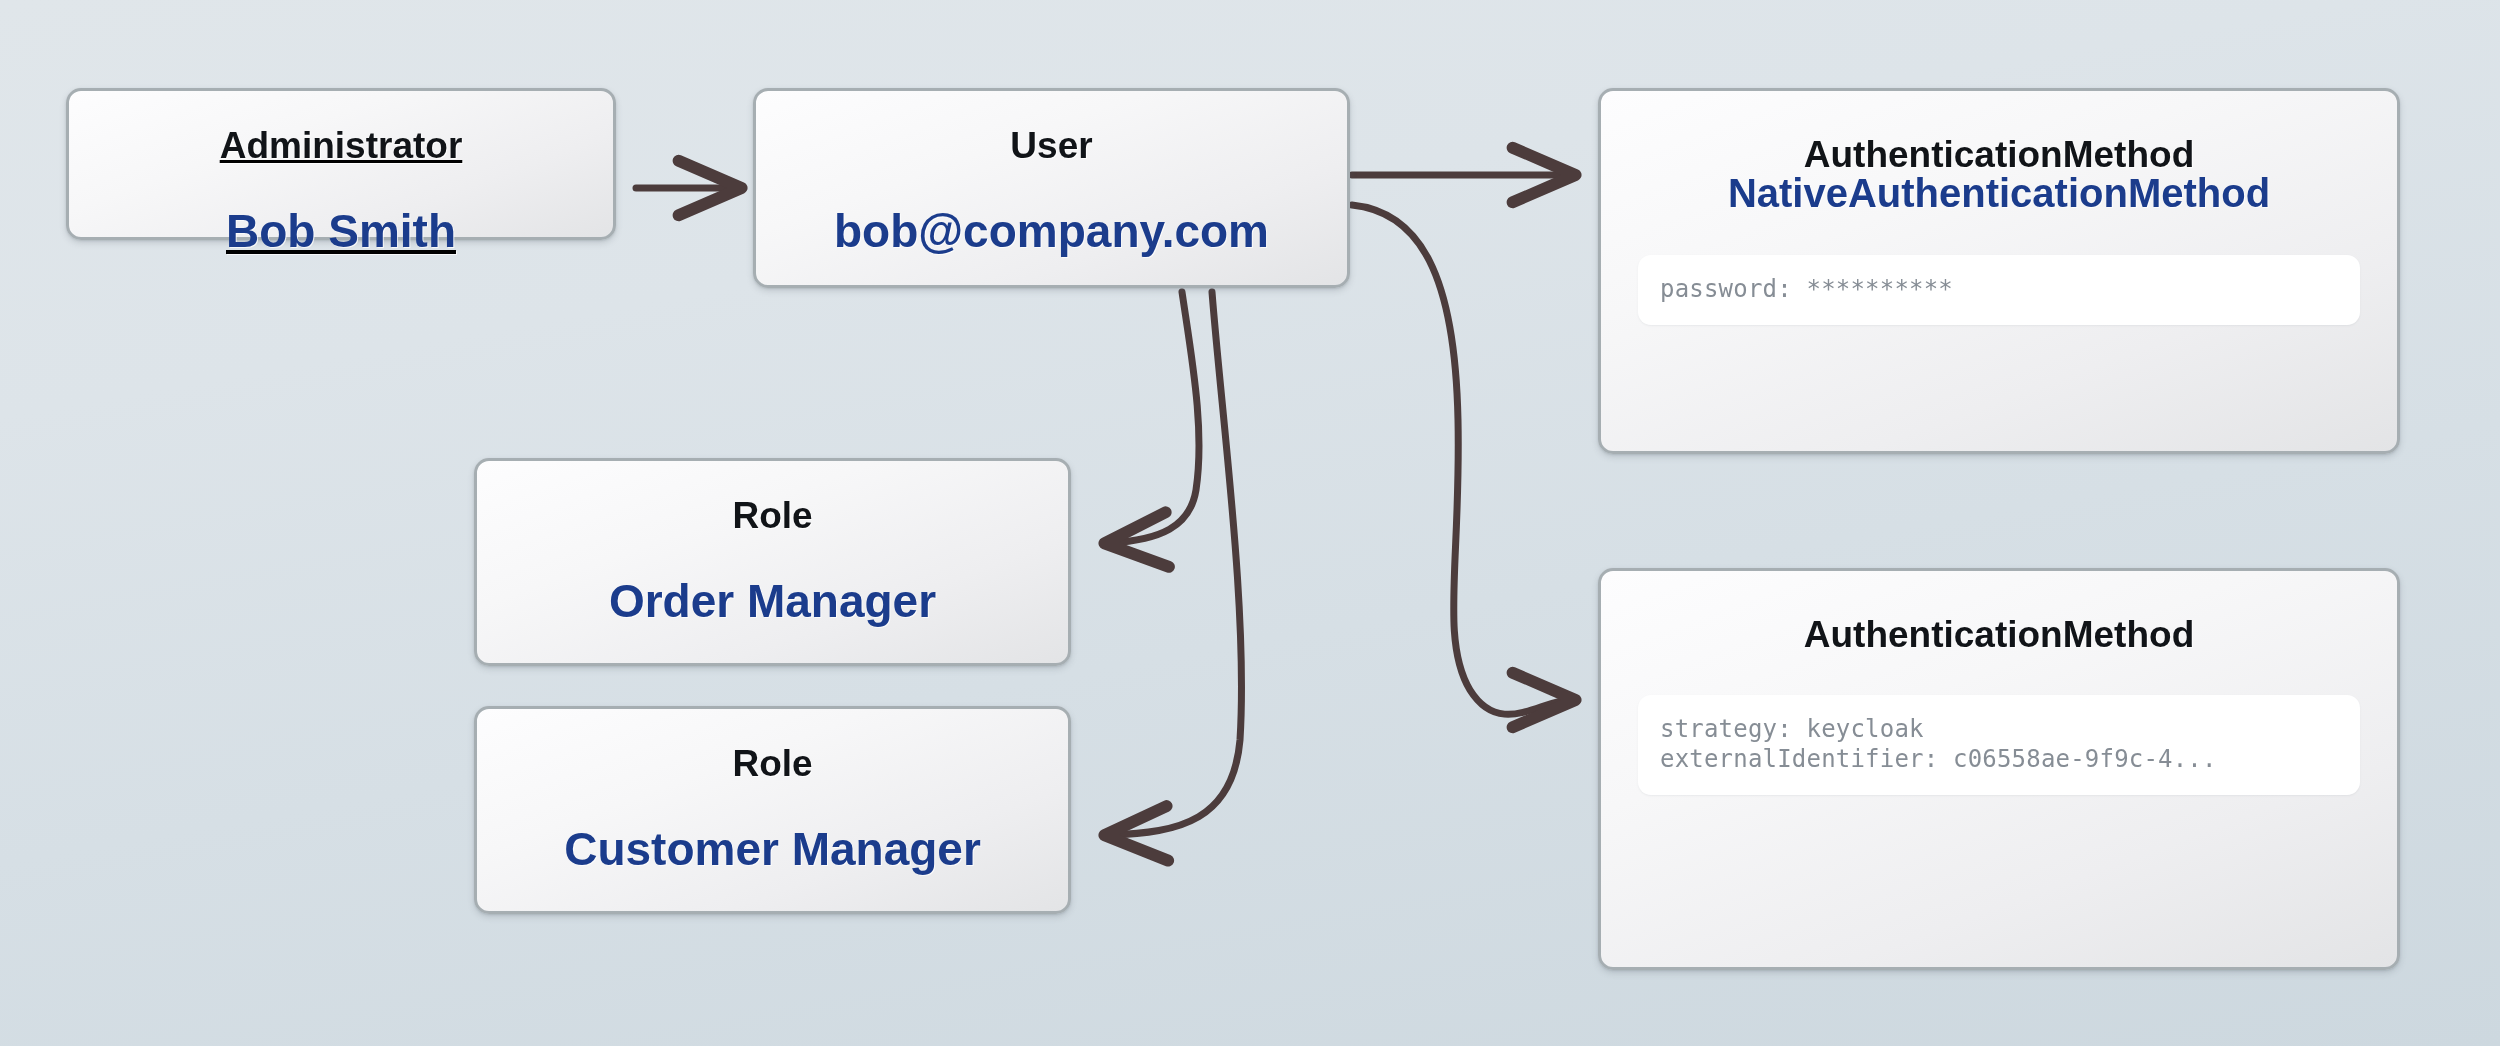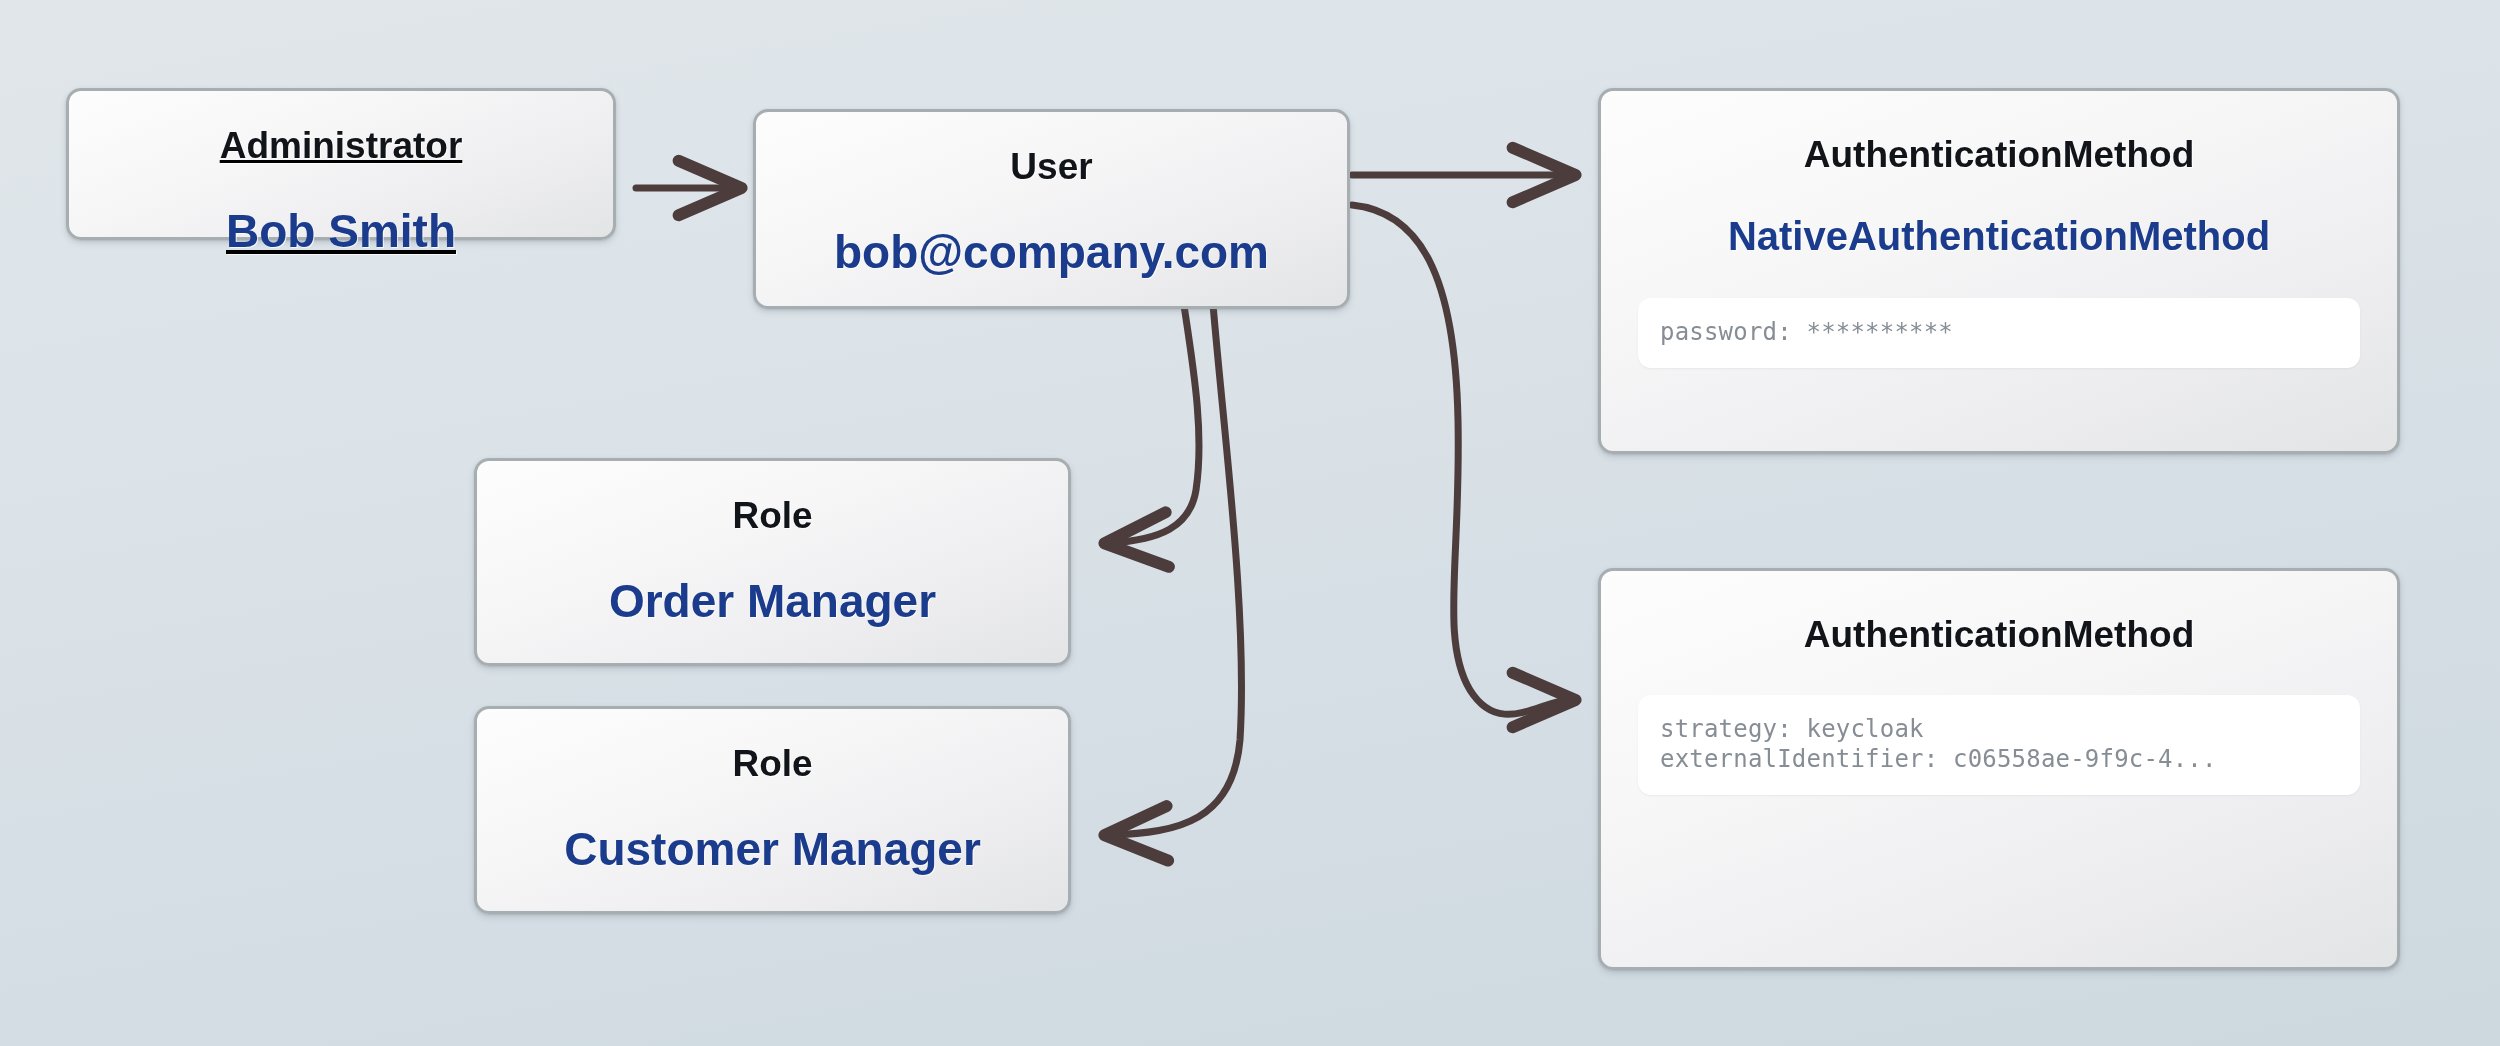--- a/index.html
+++ b/index.html
@@ -27,38 +27,38 @@
   .node .nval{
     color:#1b3c8c;font-weight:bold;font-size:46px;line-height:1;
     text-shadow:1px 1px 0 rgba(255,255,255,.75);
     white-space:nowrap;
   }
   .node.compact{justify-content:flex-start;}
   .node.compact .ntype{margin-top:36px;}
   .node.compact .nval{margin-top:44px;}
 
   .node.big .ntype{margin-top:45px;}
-  .node.big .nval{margin-top:43px;font-size:40px;}
+  .node.big .nval{font-size:40px;}
 
   .details{
     background:#ffffff;border-radius:13px;
     margin-top:42px;width:calc(100% - 74px);
     padding:22px 22px 24px 22px;box-sizing:border-box;
     box-shadow:0 1px 2px rgba(120,130,140,.10);
   }
   .details .kv{
     font-family:"DejaVu Sans Mono","Liberation Mono",monospace;
     font-size:24px;color:#868d95;line-height:1;white-space:nowrap;
     letter-spacing:.2px;
   }
   .details .kv + .kv{margin-top:6px;}
 
   
   #node-administrator{left:66px;  top:88px;  width:550px; height:152px;text-decoration:underline;}
-  #node-user{         left:753px; top:88px;  width:597px; height:200px;margin-top:21px;}
+  #node-user{         left:753px; top:88px;  width:597px; height:200px;}
   #node-auth-native{  left:1598px;top:88px;  width:802px; height:366px;}
   #node-auth-external{left:1598px;top:568px; width:802px; height:402px;}
   #node-role-order{   left:474px; top:458px; width:597px; height:208px;}
   #node-role-customer{left:474px; top:706px; width:597px; height:208px;}
 </style>
 </head>
 <body>
 
 <div id="canvas">
 

